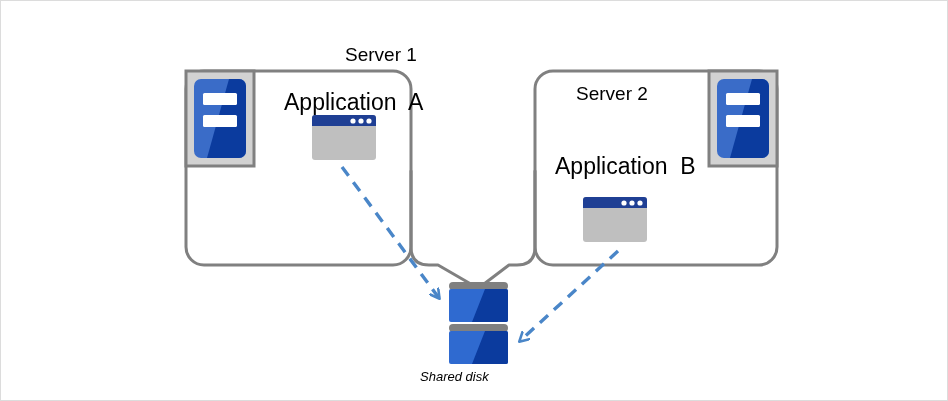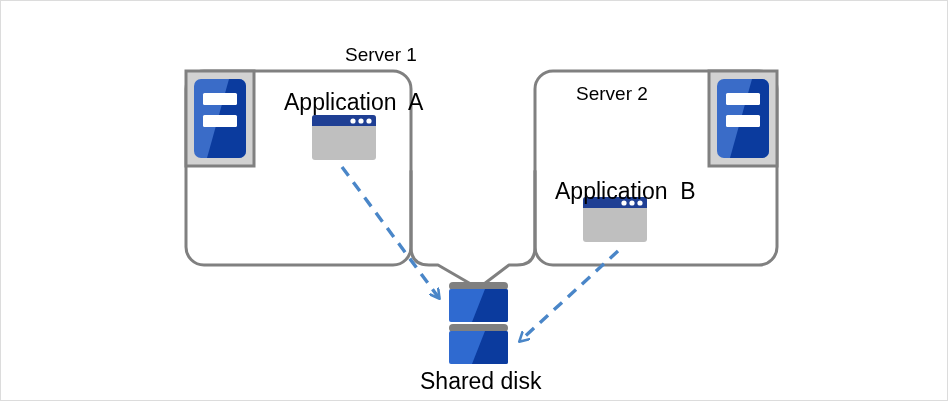--- a/index.html
+++ b/index.html
@@ -35,21 +35,22 @@
     line-height: 1;
     user-select: none;
   }
   #server1-title, #server2-title {
     font-size: 19px;
   }
   #app-a-label, #app-b-label {
     font-size: 23px;
   }
   #shared-disk-label {
-    font-size: 23px;
+    font-size: 13px;
+    font-style: italic;
   }
 </style>
 </head>
 <body>
 
 <div id="canvas">
 
   <svg id="diagram-svg" viewBox="0 0 948 401" xmlns="http://www.w3.org/2000/svg">
 
     <defs>
@@ -150,17 +151,17 @@
     </g>
 
   </svg>
 
   <div class="dg-label" id="server1-title" style="left:306px; top:44px;margin-left:38px;">Server 1</div>
 
   <div class="dg-label" id="server2-title" style="left:575px; top:44px;margin-top:39px;">Server 2</div>
 
   <div class="dg-label" id="app-a-label" style="left:283px; top:90px;">Application  A</div>
 
-  <div class="dg-label" id="app-b-label" style="left:554px; top:179px;">Application  B</div>
+  <div class="dg-label" id="app-b-label" style="left:554px; top:154px;">Application  B</div>
 
   <div class="dg-label" id="shared-disk-label" style="left:419px; top:369px;">Shared disk</div>
 
 </div>
 
 </body></html>

